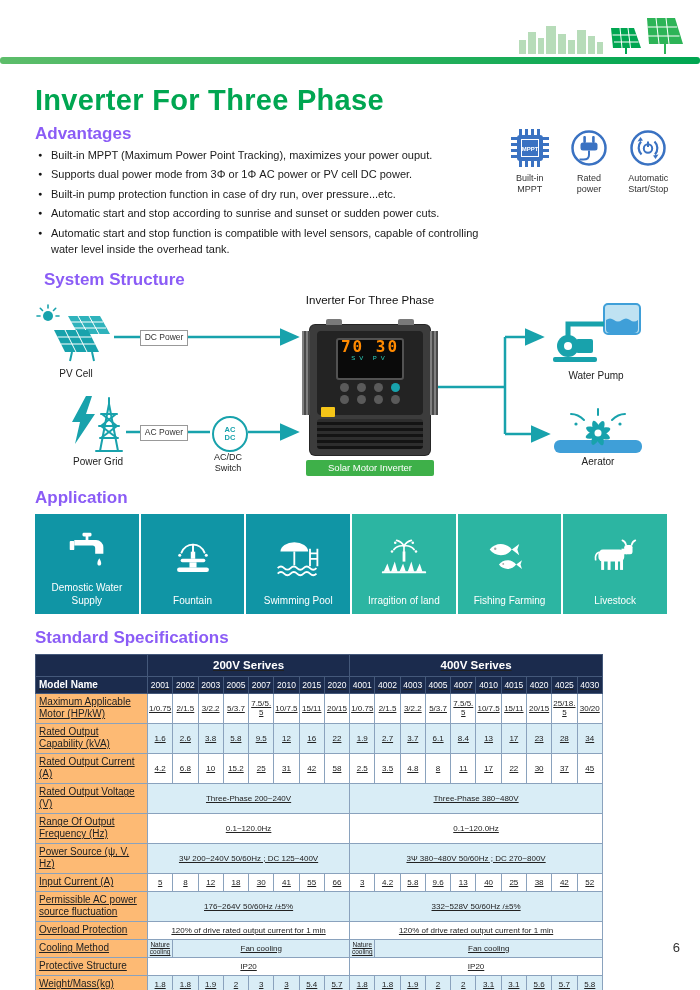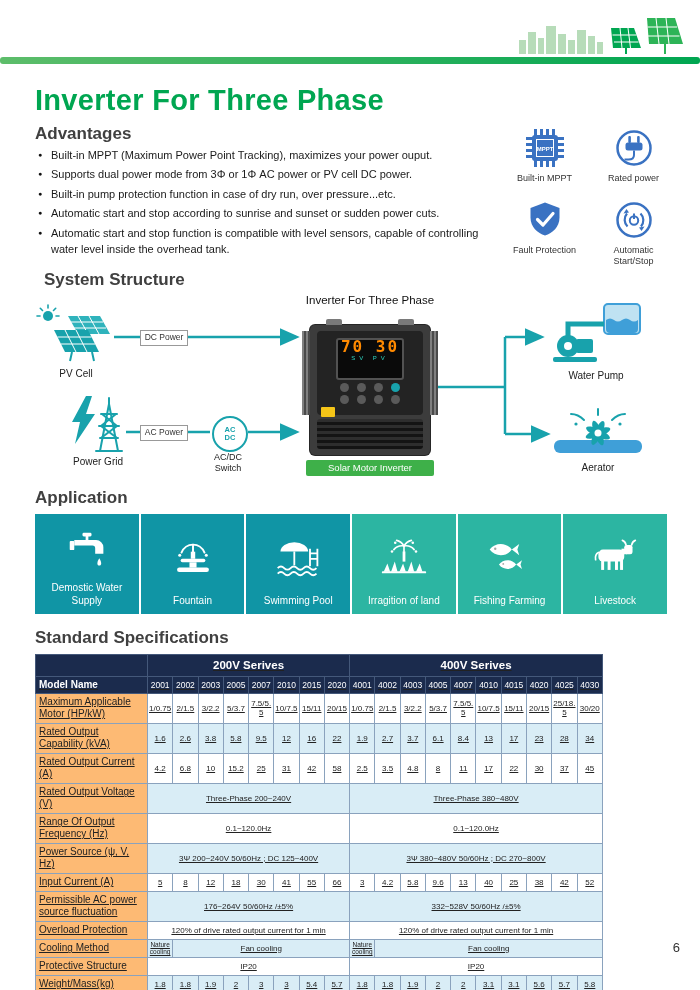--- a/index.html
+++ b/index.html
@@ -5,34 +5,34 @@
   html,body{margin:0;padding:0;background:#fff;}
   .page{position:relative;width:700px;height:990px;background:#fff;overflow:hidden;
         font-family:"Liberation Sans",sans-serif;color:#1a1a1a;border-radius:13px;}
 
   
   .top-band{position:absolute;left:0;top:57px;width:700px;height:7px;
             background:linear-gradient(90deg,#5dbd6a,#00a651);border-radius:3px;}
   .top-deco{position:absolute;right:8px;top:12px;width:175px;height:44px;}
 
   .page-title{position:absolute;left:35px;top:84px;font-size:29px;font-weight:bold;color:#00a651;letter-spacing:.3px;}
-  .sec-h{position:absolute;font-size:17px;font-weight:bold;color:#404040;}
+  .sec-h{position:absolute;font-size:17px;font-weight:bold;color:#8b5cf6;}
   #h-adv{left:35px;top:124px;}
   #h-sys{left:44px;top:270px;}
   #h-app{left:35px;top:488px;}
   #h-spec{left:35px;top:628px;}
 
   
   .bullets{position:absolute;left:38px;top:148px;width:470px;margin:0;padding:0;list-style:none;}
   .bullets li{position:relative;padding-left:13px;font-size:11px;line-height:1.45;margin-bottom:3.5px;color:#1a1a1a;}
   .bullets li::before{content:"●";position:absolute;left:0;top:2px;font-size:7px;color:#111;}
 
   
   .features{position:absolute;left:506px;top:128px;width:166px;display:grid;
-            grid-template-columns:1fr 1fr;gap:16px 12px;}
+            grid-template-columns:1fr 1fr 1fr;gap:16px 12px;}
   .feat{display:flex;flex-direction:column;align-items:center;}
   .feat svg{width:40px;height:40px;}
   .flabel{margin-top:5px;font-size:9px;color:#333;text-align:center;line-height:1.2;}
 
   
   .diagram{position:absolute;left:0;top:292px;width:700px;height:200px;}
   .d-overlay{position:absolute;left:0;top:0;width:700px;height:200px;z-index:0;}
   .d-abs{position:absolute;z-index:1;}
   .d-label{position:absolute;z-index:2;font-size:10px;color:#222;text-align:center;}
   .io-box{position:absolute;z-index:2;background:#fff;border:1px solid #999;font-size:8.5px;color:#333;
@@ -170,27 +170,20 @@
           <rect x="14.3" y="8" width="2.6" height="7" rx="1"></rect>
           <rect x="23.1" y="8" width="2.6" height="7" rx="1"></rect>
           <rect x="11.5" y="14.5" width="17" height="8" rx="2.5"></rect>
         </g>
         <path d="M20 22.5 v4.5 c0 3 -2.5 4.5 -5.5 4.5 h-4" fill="none" stroke="#3a72c2" stroke-width="2"></path>
       </svg>
       <div class="flabel">Rated power</div>
     </div>
     <div class="feat">
       <svg viewBox="0 0 40 40">
-        <path d="M20 2.5 L34.5 8 v9.5 c0 9.5 -7 15.5 -14.5 18 C12.5 33 5.5 27 5.5 17.5 V8 Z" fill="#3a72c2"></path>
-        <path d="M12.5 19.5 L18 25 L28 13.5" fill="none" stroke="#fff" stroke-width="3.2" stroke-linecap="round" stroke-linejoin="round"></path>
-      </svg>
-      <div class="flabel">Fault Protection</div>
-    </div>
-    <div class="feat">
-      <svg viewBox="0 0 40 40">
         <circle cx="20" cy="20" r="16.5" fill="none" stroke="#3a72c2" stroke-width="2.5"></circle>
         <path d="M26.5 13.5 a9.5 9.5 0 0 1 0.5 13" fill="none" stroke="#3a72c2" stroke-width="2.2"></path>
         <path d="M13.5 26.5 a9.5 9.5 0 0 1 -0.5 -13" fill="none" stroke="#3a72c2" stroke-width="2.2"></path>
         <polygon points="25,27.5 30.5,26.5 27.5,31" fill="#3a72c2"></polygon>
         <polygon points="15,12.5 9.5,13.5 12.5,9" fill="#3a72c2"></polygon>
         <circle cx="20" cy="20.5" r="4.2" fill="none" stroke="#3a72c2" stroke-width="2"></circle>
         <line x1="20" y1="13.5" x2="20" y2="19" stroke="#3a72c2" stroke-width="2"></line>
       </svg>
       <div class="flabel">Automatic Start/Stop</div>
     </div>
@@ -329,21 +322,21 @@
           <circle cx="66" cy="18" r="1.6"></circle>
         <g transform="translate(44,27)">
           <ellipse rx="13" ry="4" transform="rotate(25)"></ellipse>
             <ellipse rx="13" ry="4" transform="rotate(70)"></ellipse>
           <ellipse rx="13" ry="4" transform="rotate(115)"></ellipse>
             <ellipse rx="13" ry="4" transform="rotate(160)"></ellipse>
         </g>
       </g>
       <circle cx="44" cy="27" r="3.5" fill="#fff"></circle>
     </svg>
-    <div class="d-label" style="left:554px;top:170px;width:88px">Aerator</div>
+    <div class="d-label" style="left:554px;top:164px;width:88px">Aerator</div>
   </div>
 
   <div class="sec-h" id="h-app">Application</div>
   <div class="tiles">
     <div class="tile gA">
       <div class="ticon">
         <svg width="48" height="40" viewBox="0 0 52 44" fill="#fff">
           <rect x="21" y="2" width="10" height="4" rx="1.5"></rect>
             <rect x="24.5" y="5" width="3" height="6"></rect>
           <path d="M12 10 h24 a8 8 0 0 1 8 8 v7 h-9 v-6 a3 3 0 0 0 -3 -3 H12 z"></path>

